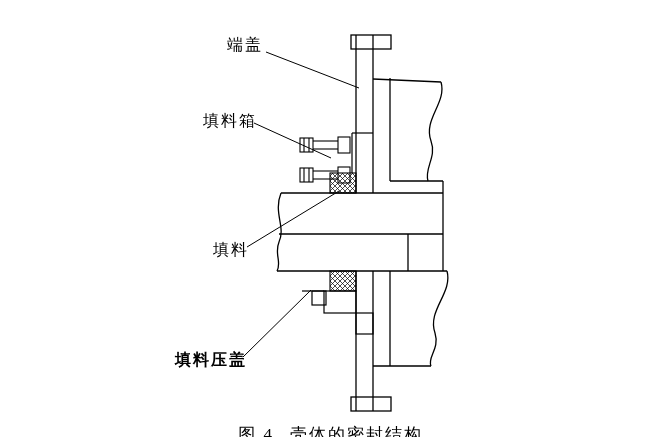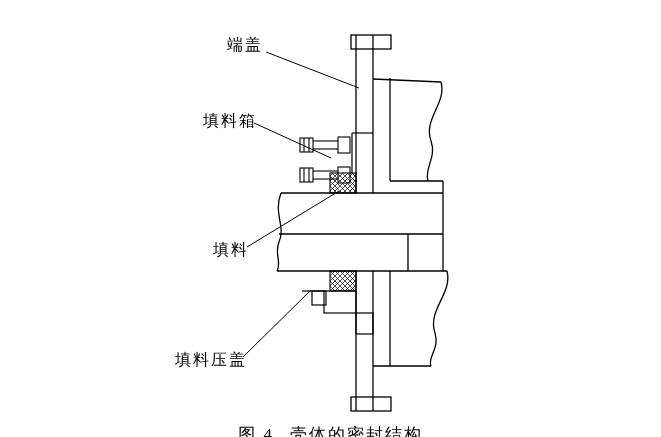--- a/index.html
+++ b/index.html
@@ -25,21 +25,21 @@
   .callout {
     position: absolute;
     font-size: 16px;
     letter-spacing: 2px;
     white-space: nowrap;
     line-height: 1;
   }
   .callout.end-cover   { left: 227px; top: 16px; }
   .callout.stuffing    { left: 203px; top: 92px; }
   .callout.packing     { left: 213px; top: 221px; }
-  .callout.gland       { left: 175px; top: 331px; }
+  .callout.gland       { left: 175px; top: 331px; font-weight: bold; }
   .caption {
     position: absolute;
     left: 0;
     right: 0;
     top: 402px;
     text-align: center;
     font-size: 17px;
     letter-spacing: 2px;
   }
   .caption .fig-number { margin-right: 16px; }

